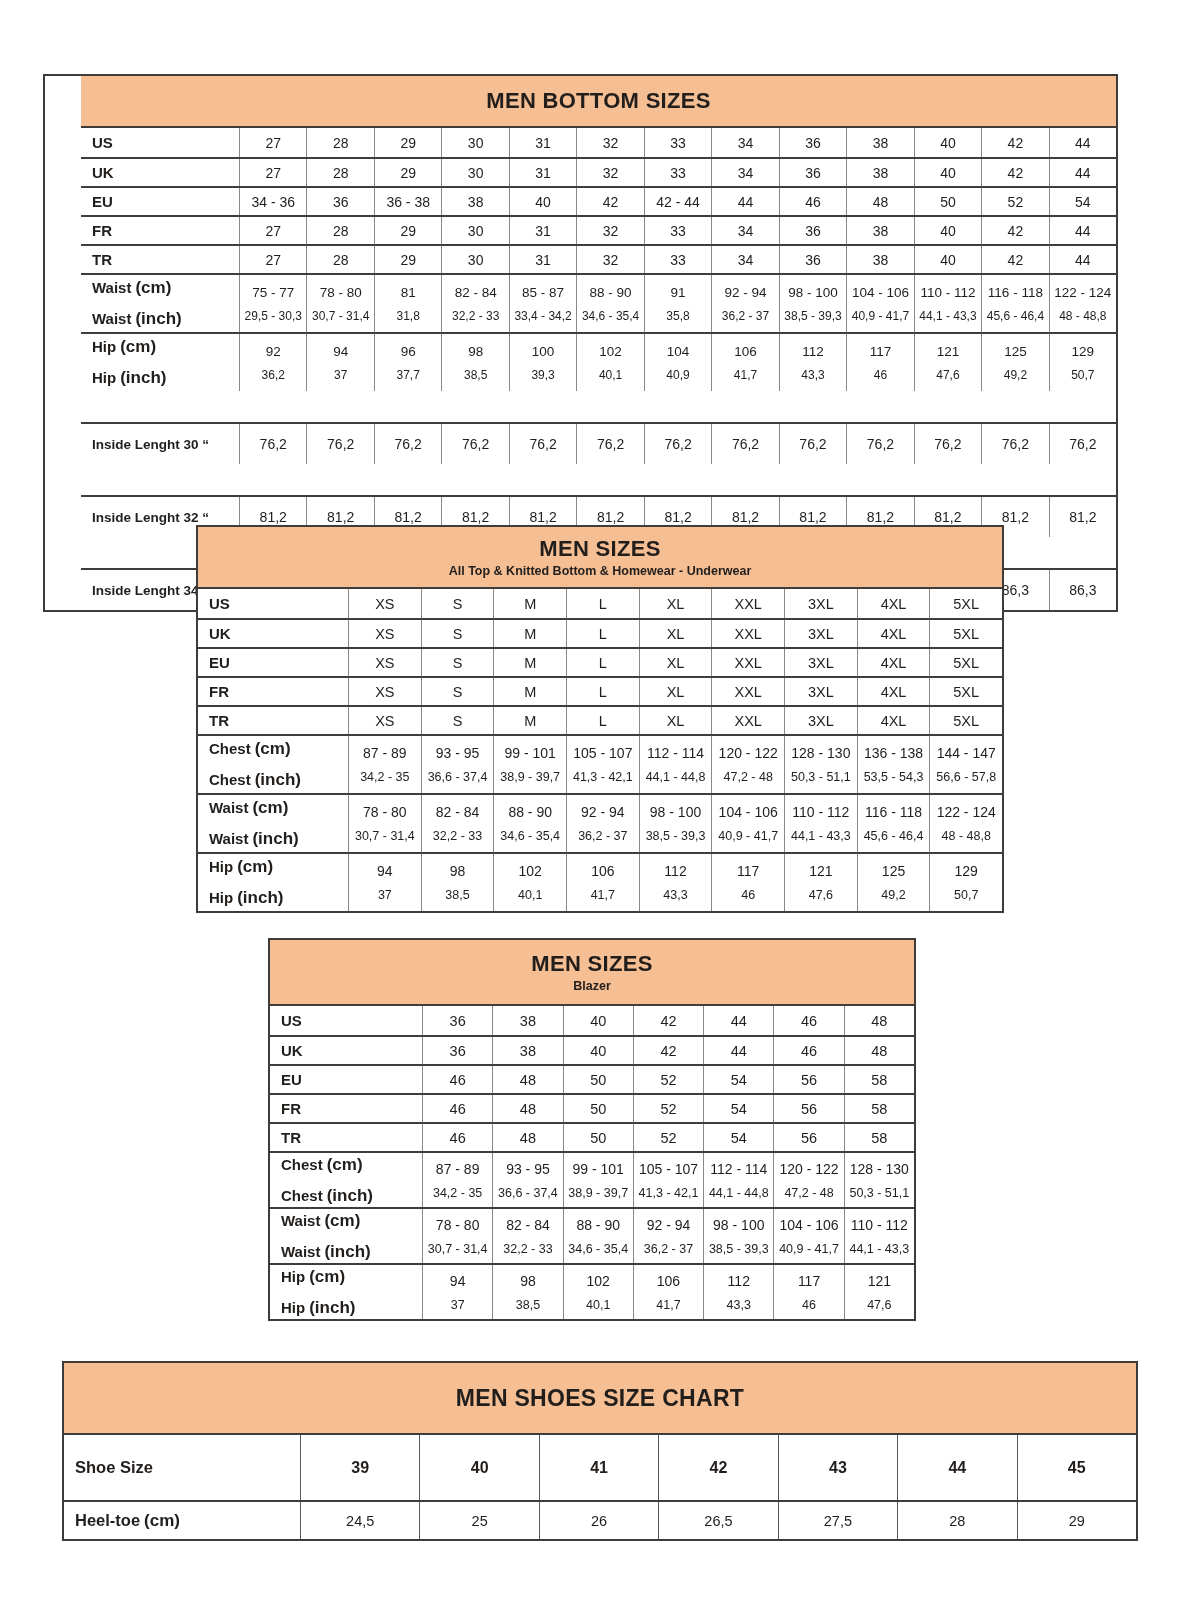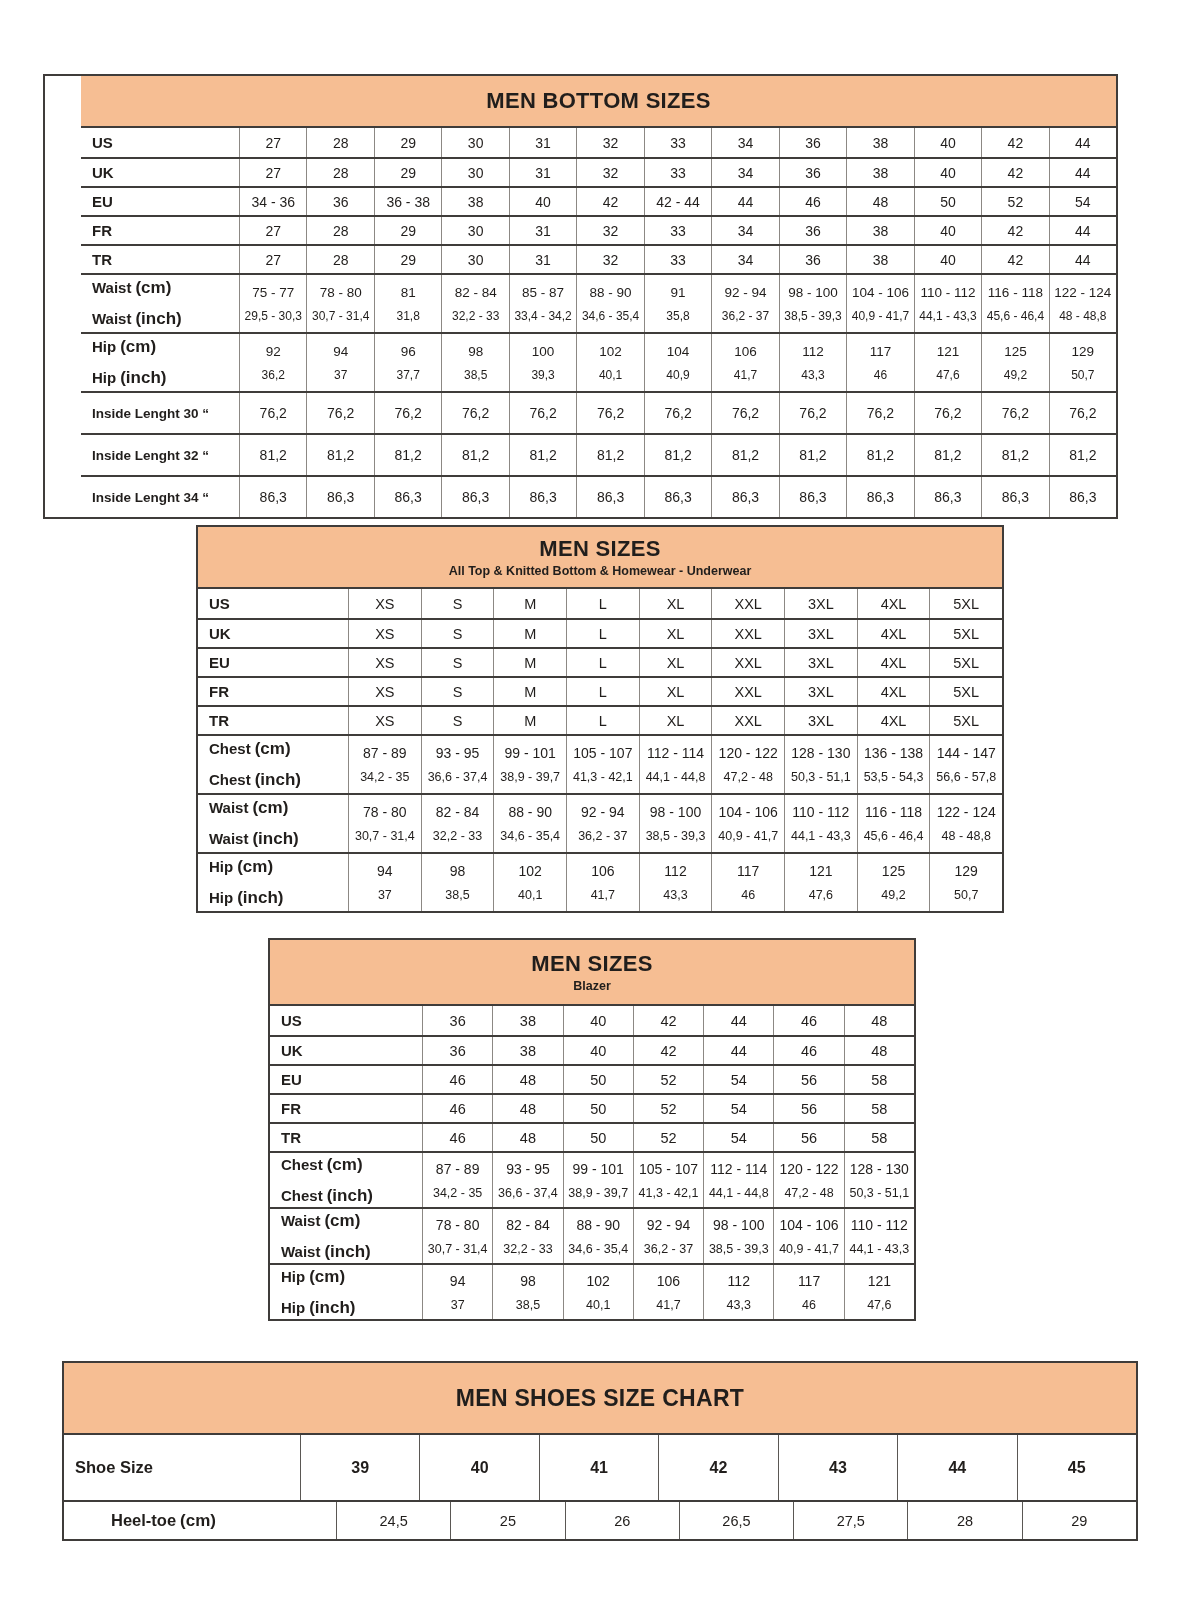--- a/index.html
+++ b/index.html
@@ -69,21 +69,21 @@
   }
   .gcell { flex-direction: column; gap: 9px; }
   .gtop { font-size: 13.5px; }
   .gbot { font-size: 12px; }
 
   
   .t0 { left: 43px; top: 74px; width: 1075px; padding-left: 36px; --labw: 158px; }
   .t0 .thead { height: 52px; }
   .t0 .row-single { height: 29px; }
   .t0 .row-group { height: 59px; }
-  .t0 .row-inside { height: 42px; }
+  .t0 .row-inside { height: 42px; margin-top: 31px; }
   .t0 .row-inside .tlabel { font-size: 13.5px; }
   .t0 .cell { font-size: 14px; }
 
   
   .t1 { left: 196px; top: 525px; width: 808px; --labw: 150px; }
   .t1 .thead { height: 62px; }
   .t1 .row-single { height: 29px; }
   .t1 .row-group { height: 59px; }
   .t1 .gtop { font-size: 14px; }
   .t1 .gbot { font-size: 12.5px; }
@@ -94,21 +94,21 @@
   .t2 .row-single { height: 29px; }
   .t2 .row-group { height: 56px; }
   .t2 .gtop { font-size: 14px; }
   .t2 .gbot { font-size: 12.5px; }
 
   
   .t3 { left: 62px; top: 1361px; width: 1076px; --labw: 236px; }
   .t3 .thead { height: 72px; }
   .t3 .tbl-title { font-size: 23px; }
   .t3 .row-shoe { height: 65px; border-radius: 18px; }
-  .t3 .row-heel { height: 39px; padding-left: 36px; }
+  .t3 .row-heel { height: 39px; }
   .t3 .tlabel { font-size: 16.5px; }
   .t3 .cell { font-size: 16px; border-left: 1px solid #5a5754; }
   .t3 .row-shoe .cell { font-weight: bold; }
   .t3 .row-heel .cell { font-size: 14.5px; }
 </style>
 </head>
 <body>
 
 <div id="page">
 

